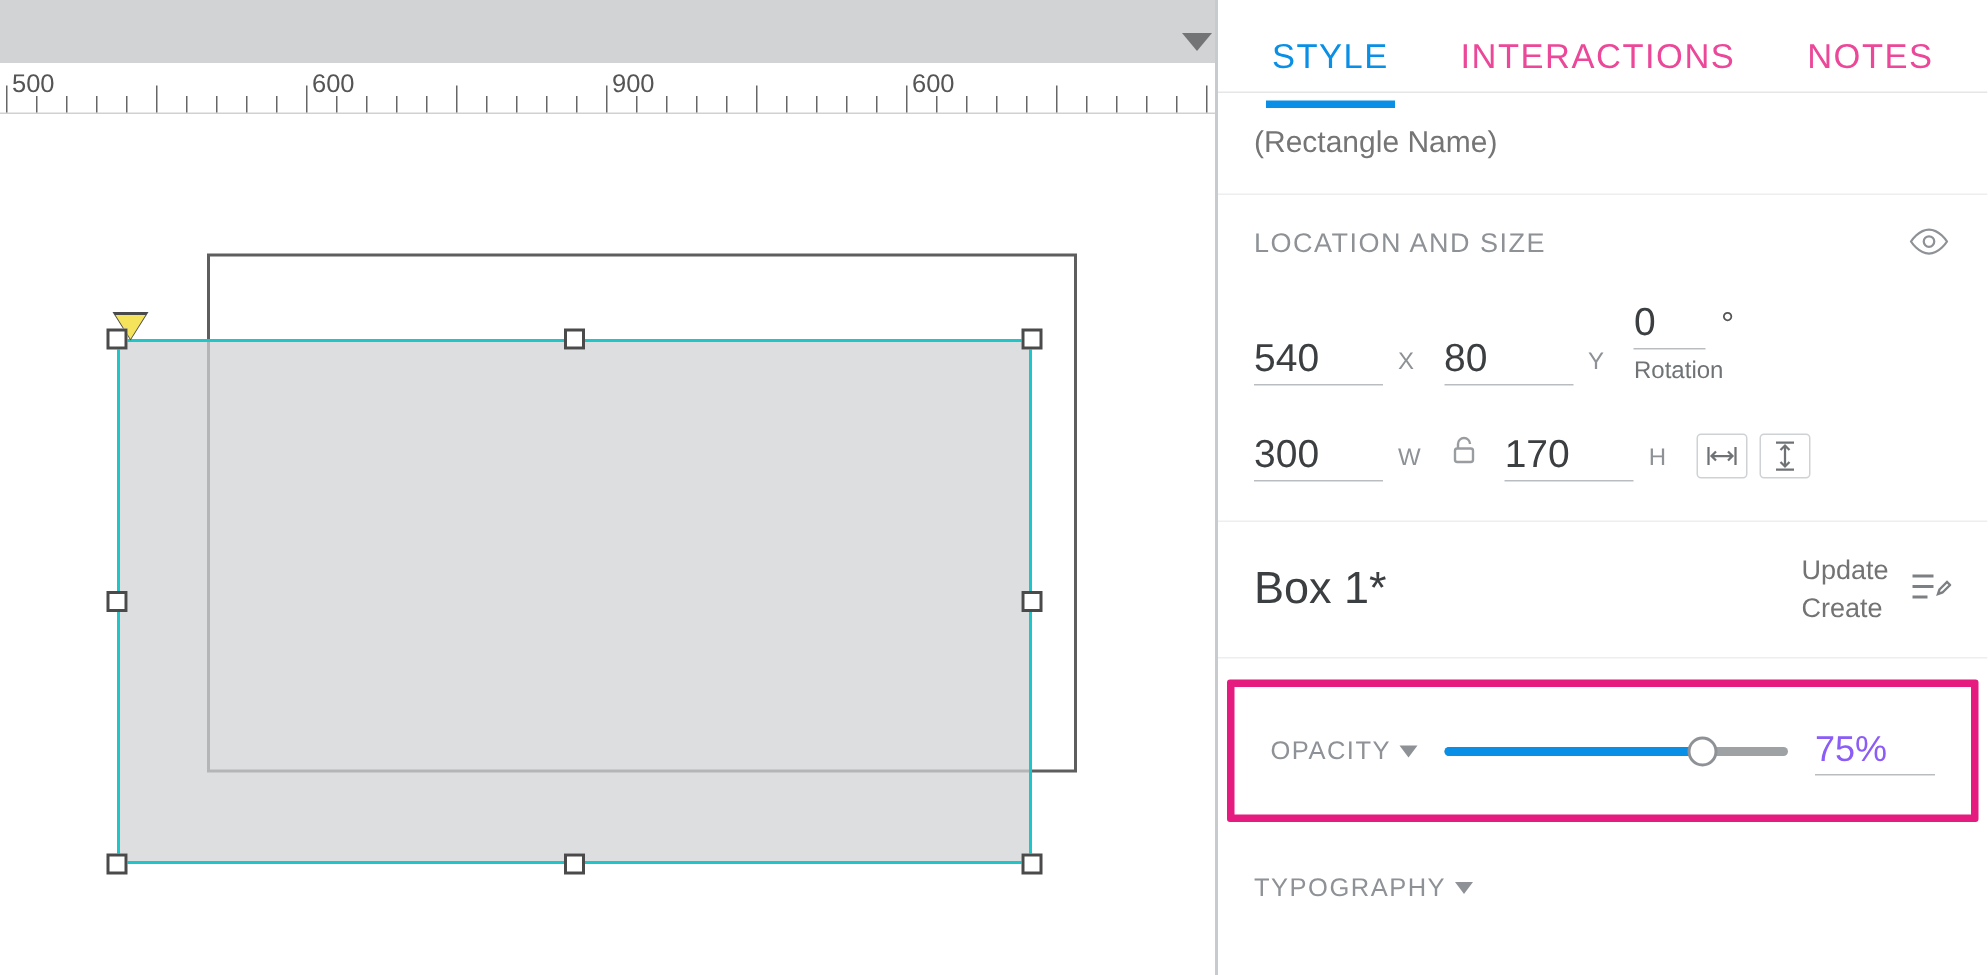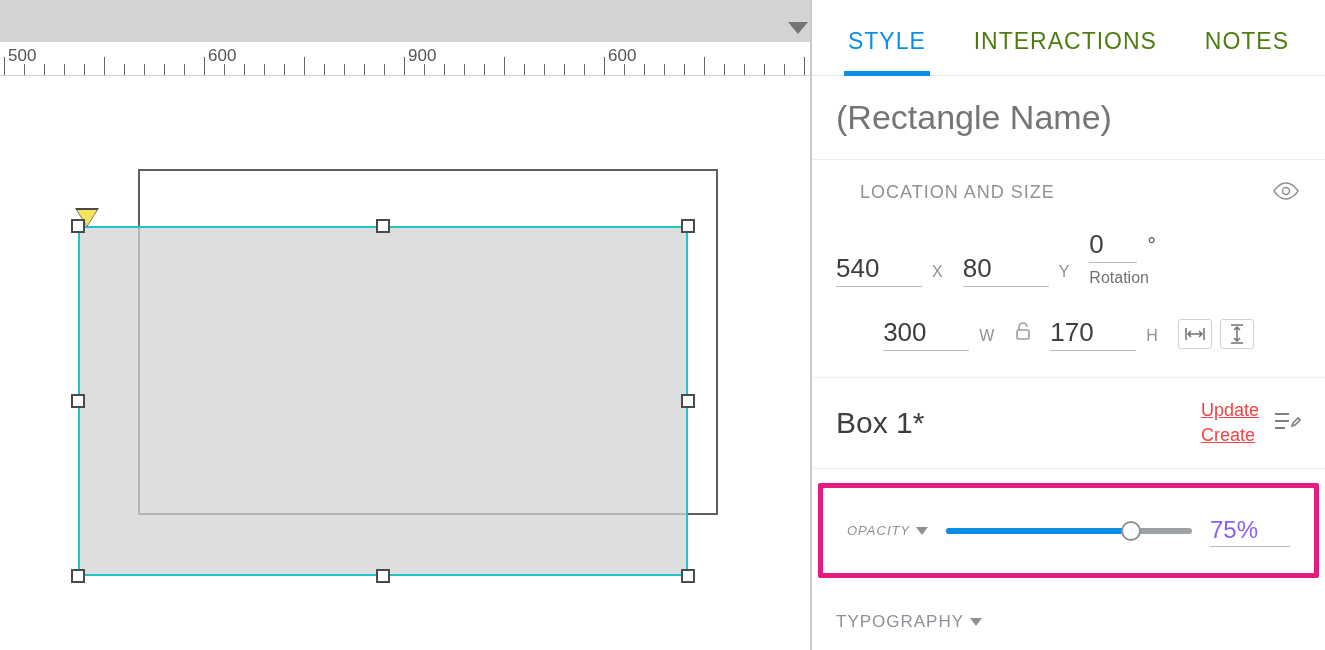--- a/index.html
+++ b/index.html
@@ -41,60 +41,60 @@
     position:absolute; left:75px; top:132px; width:0; height:0;
     border-left: 12px solid transparent; border-right: 12px solid transparent; border-top: 19px solid #4a4a4a;
   }
 
   
   .divider { width: 2px; background: #c8cbce; }
 
   
   .inspector { flex: 1; position: relative; background: #fff; }
   .tabs {
-    display: flex; align-items: flex-end; justify-content: space-around;
-    height: 76px; border-bottom: 1px solid #e4e6e8; padding: 0 12px;
-  }
-  .tab { font-size: 23px; letter-spacing: 1px; color: #4d7c0f; cursor: pointer; padding: 24px 4px 20px; position: relative; }
+    display: flex; align-items: flex-start; justify-content: space-around;
+    height: 62px; border-bottom: 1px solid #e4e6e8; padding: 0 12px;
+  }
+  .tab { font-size: 23px; letter-spacing: 1px; color: #ec4899; cursor: pointer; padding: 24px 4px 20px; position: relative; }
   .tab.active { color: #0a8fe6; }
   .tab.active::after { content:""; position:absolute; left:0; right:0; bottom:-1px; height:5px; background:#0a8fe6; }
 
   .name-field {
     padding: 22px 24px; border-bottom: 1px solid #eceeef;
   }
   .name-field input {
-    width: 100%; border: none; outline: none; font-size: 34px; color: #8b5cf6;
+    width: 100%; border: none; outline: none; font-size: 20px; color: #8b5cf6;
     background: transparent;
   }
 
   .section { padding: 22px 24px 26px; border-bottom: 1px solid #eceeef; position: relative; }
-  .sec-label { font-size: 18px; letter-spacing: 1px; color: #8e9296; display:flex; align-items:center; gap:6px;margin-left:24px;}
+  .sec-label { font-size: 18px; letter-spacing: 1px; color: #8e9296; display:flex; align-items:center; gap:6px;}
   .eye { position:absolute; right:26px; top:22px; color:#8e9296; }
 
   .xyrow { display:flex; gap:18px; margin-top:24px; align-items:flex-end;}
   .fld { display:flex; align-items:flex-end; gap:10px; }
   .fld input { width:86px; border:none; border-bottom:1px solid #b9bdc0; font-size:26px; color:#3c3f41; padding:2px 0; background:transparent; outline:none;}
   .fld .suffix { font-size:16px; color:#8e9296; padding-bottom:6px; letter-spacing:2px;}
   .deg { font-size:22px; color:#555; padding-bottom:4px;}
   .rot-label { font-size:16px; color:#6f7375; margin-top:6px; }
   .lock { color:#9a9d9f; padding-bottom:6px; }
   .dimbtn { width:34px; height:30px; border:1px solid #cfd2d4; border-radius:3px; display:flex; align-items:center; justify-content:center; color:#6f7275; margin-bottom:2px;}
 
   .style-head { display:flex; align-items:center; justify-content:space-between; padding: 22px 24px; border-bottom:1px solid #eceeef;}
   .style-head .title { font-size:30px; color:#3c3f41; }
   .style-head .links { display:flex; flex-direction:column; align-items:flex-start; gap:4px; font-size:18px;}
-  .style-head .links a { color:#ef4444; text-decoration:underline; cursor:pointer;}
+  .style-head .links a { color:#737373; cursor:pointer;}
   .style-head .edit-ico { color:#7d8083; margin-left:14px;}
   .style-head .right { display:flex; align-items:center;}
 
   .opacity-row {
     display:flex; align-items:center; gap:18px; padding:26px 24px;
     border:5px solid #e61b80; margin:14px 6px; border-radius:2px;
   }
-  .opacity-row .lbl { font-size:13px; letter-spacing:1px; color:#8e9296; display:flex; align-items:center; gap:6px;font-style:italic;}
+  .opacity-row .lbl { font-size:17px; letter-spacing:1px; color:#8e9296; display:flex; align-items:center; gap:6px;}
   .slider { position:relative; flex:1; height:20px; }
   .slider .track-bg { position:absolute; left:0; right:0; top:50%; height:6px; background:#9ea2a5; border-radius:3px; transform:translateY(-50%);}
   .slider .track-fg { position:absolute; left:0; top:50%; height:6px; background:#0a8fe6; border-radius:3px; transform:translateY(-50%);}
   .slider .thumb { position:absolute; top:50%; width:20px; height:20px; background:#fff; border:2px solid #8e9296; border-radius:50%; transform:translate(-50%,-50%);}
   .opacity-row input.val { width:80px; border:none; border-bottom:1px solid #b9bdc0; font-size:24px; color:#8b5cf6; background:transparent; outline:none; padding:2px 0;}
 
   .typo-row { padding:20px 24px; }
   .typo-row .lbl { font-size:17px; letter-spacing:1px; color:#8e9296; display:flex; align-items:center; gap:6px;}
 
   .tri-sm { display:inline-block; width:0; height:0; border-left:6px solid transparent; border-right:6px solid transparent; border-top:8px solid #8e9296;}
@@ -204,21 +204,21 @@
       </div>
       <div style="display:flex; flex-direction:column; align-items:flex-start;">
         <div class="fld">
           <input style="width: 48px;" value="0">
           <span class="deg">°</span>
         </div>
         <div class="rot-label">Rotation</div>
       </div>
     </div>
 
-    <div class="xyrow" style="margin-top:28px;justify-content:center;">
+    <div class="xyrow" style="margin-top:28px;">
       <div class="fld">
         <input value="300" style="">
         <span class="suffix">W</span>
       </div>
       <span class="lock">
         <svg width="18" height="20" viewBox="0 0 18 20">
             <rect x="3" y="9" width="12" height="9" rx="1.5" fill="none" stroke="#9a9d9f" stroke-width="1.6"></rect>
             <path d="M5 9V6a4 4 0 0 1 8 0" fill="none" stroke="#9a9d9f" stroke-width="1.6"></path>
           </svg>
       </span>

